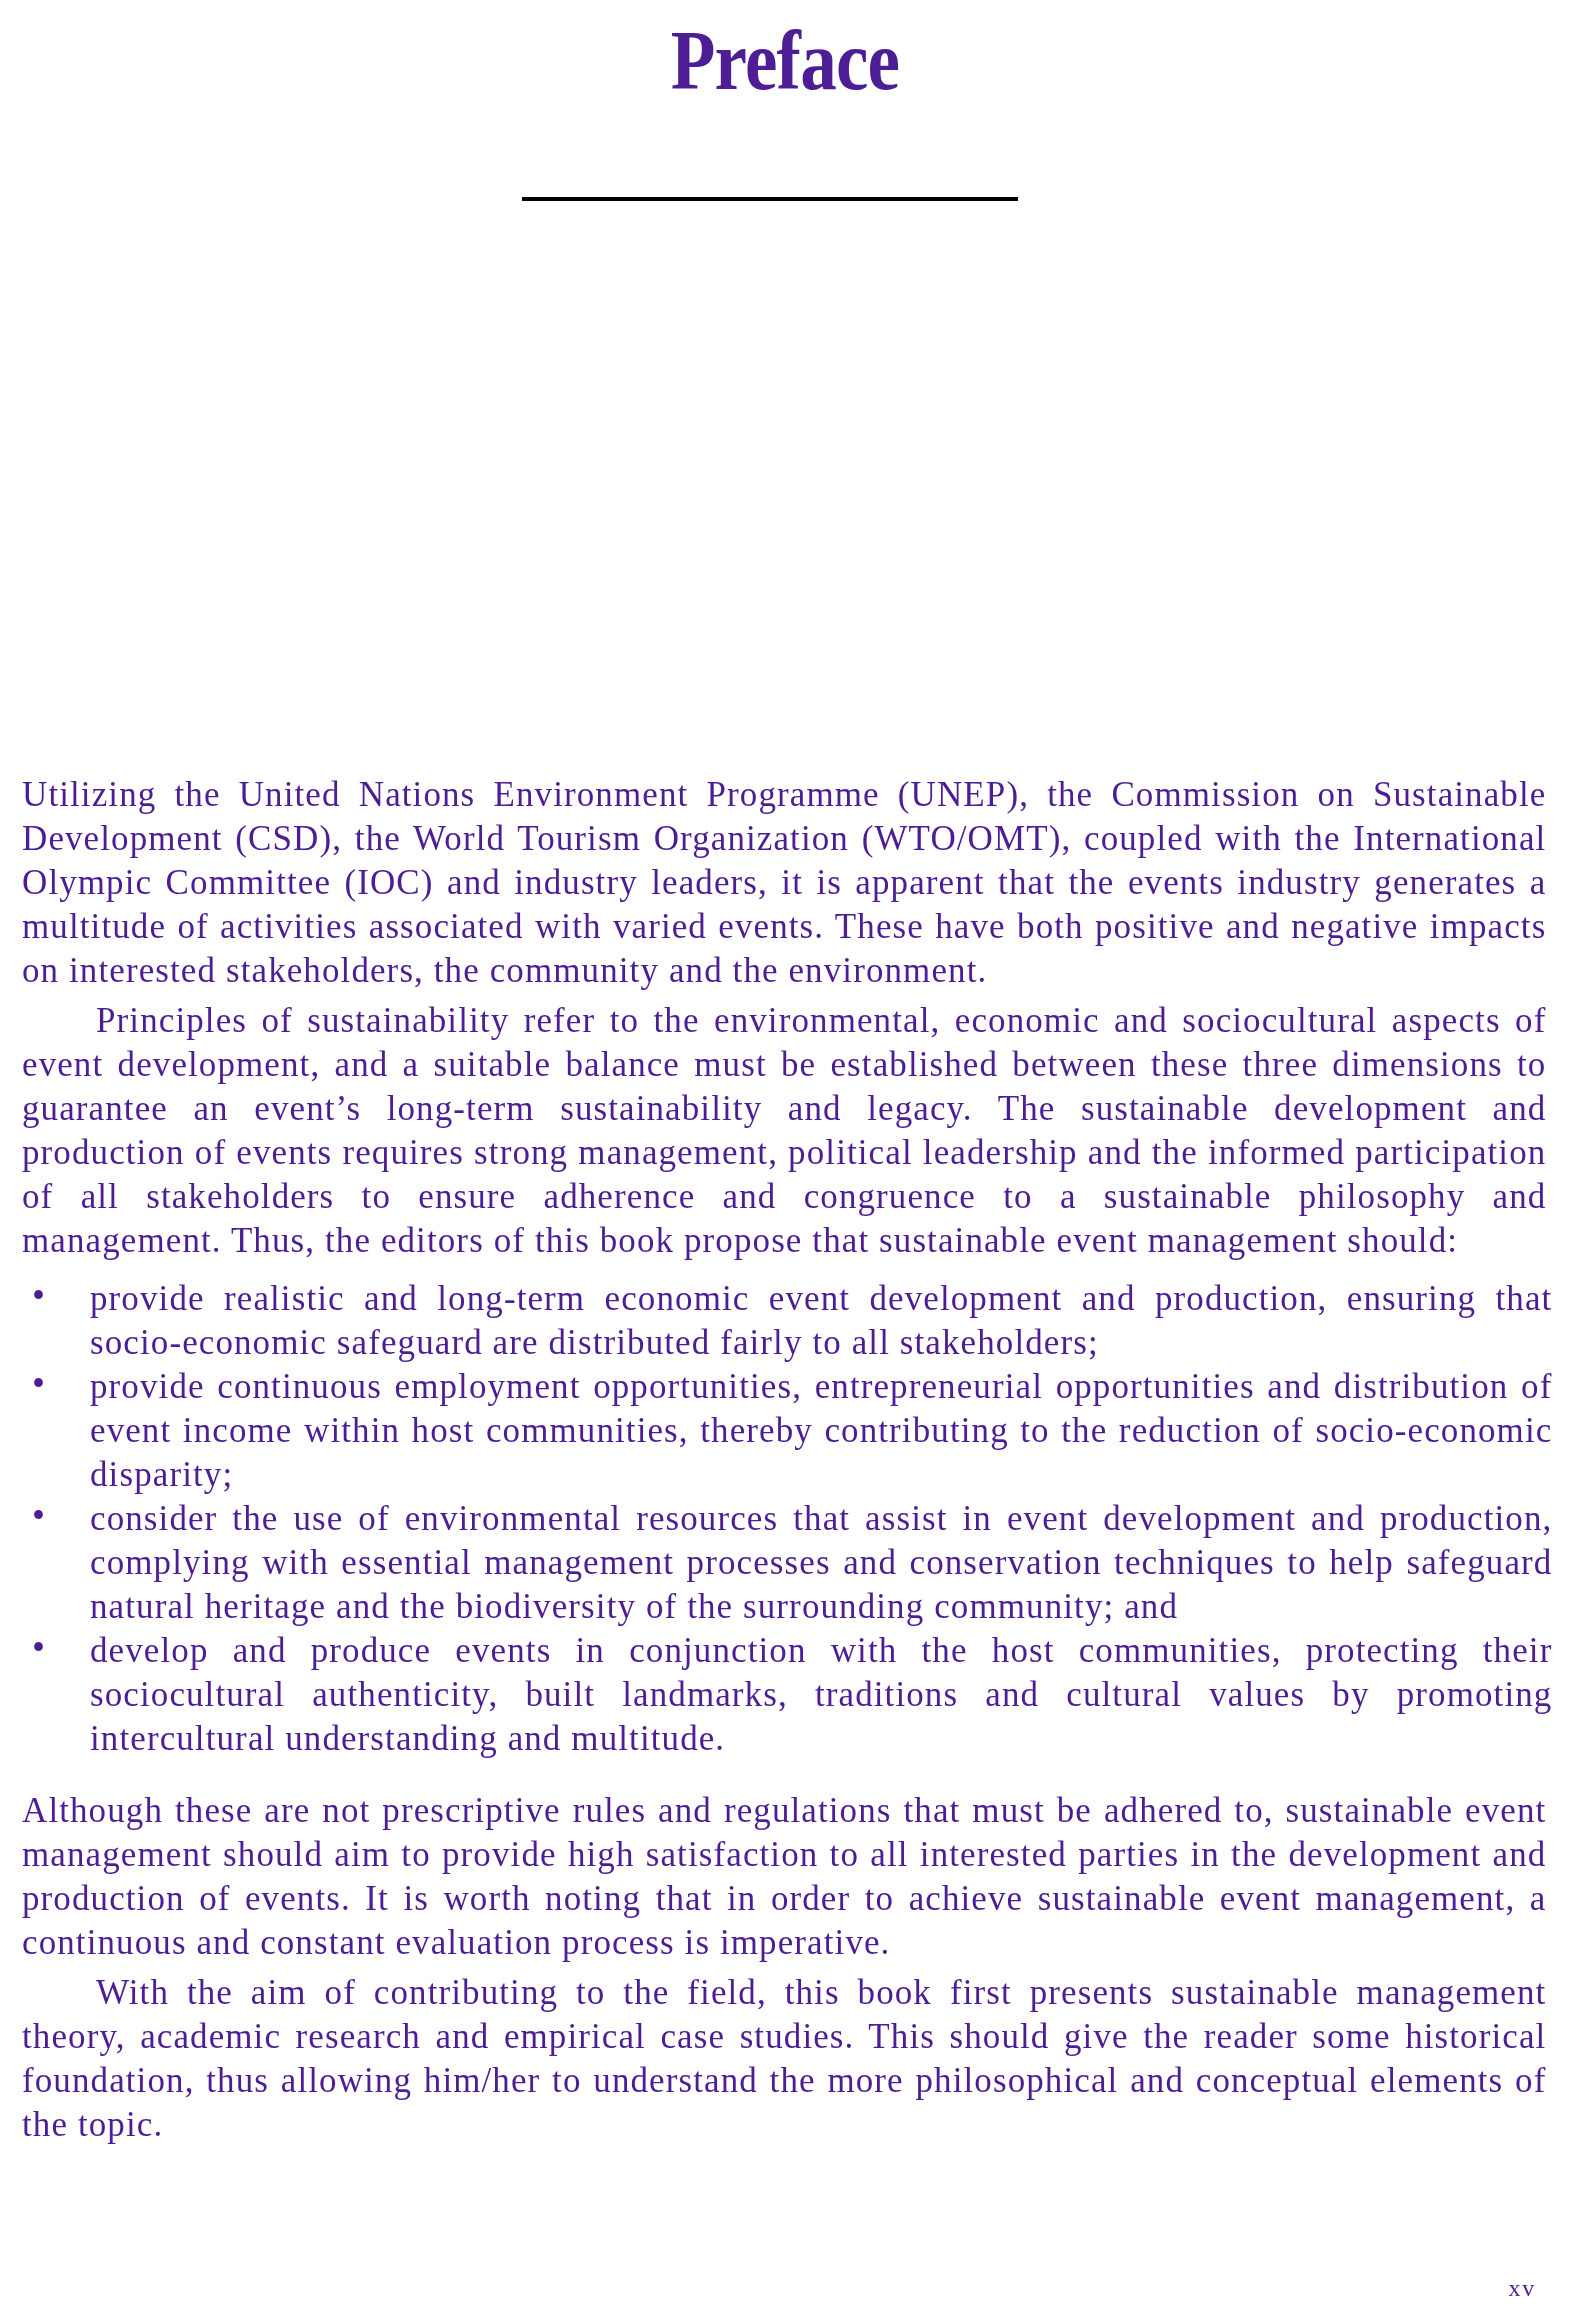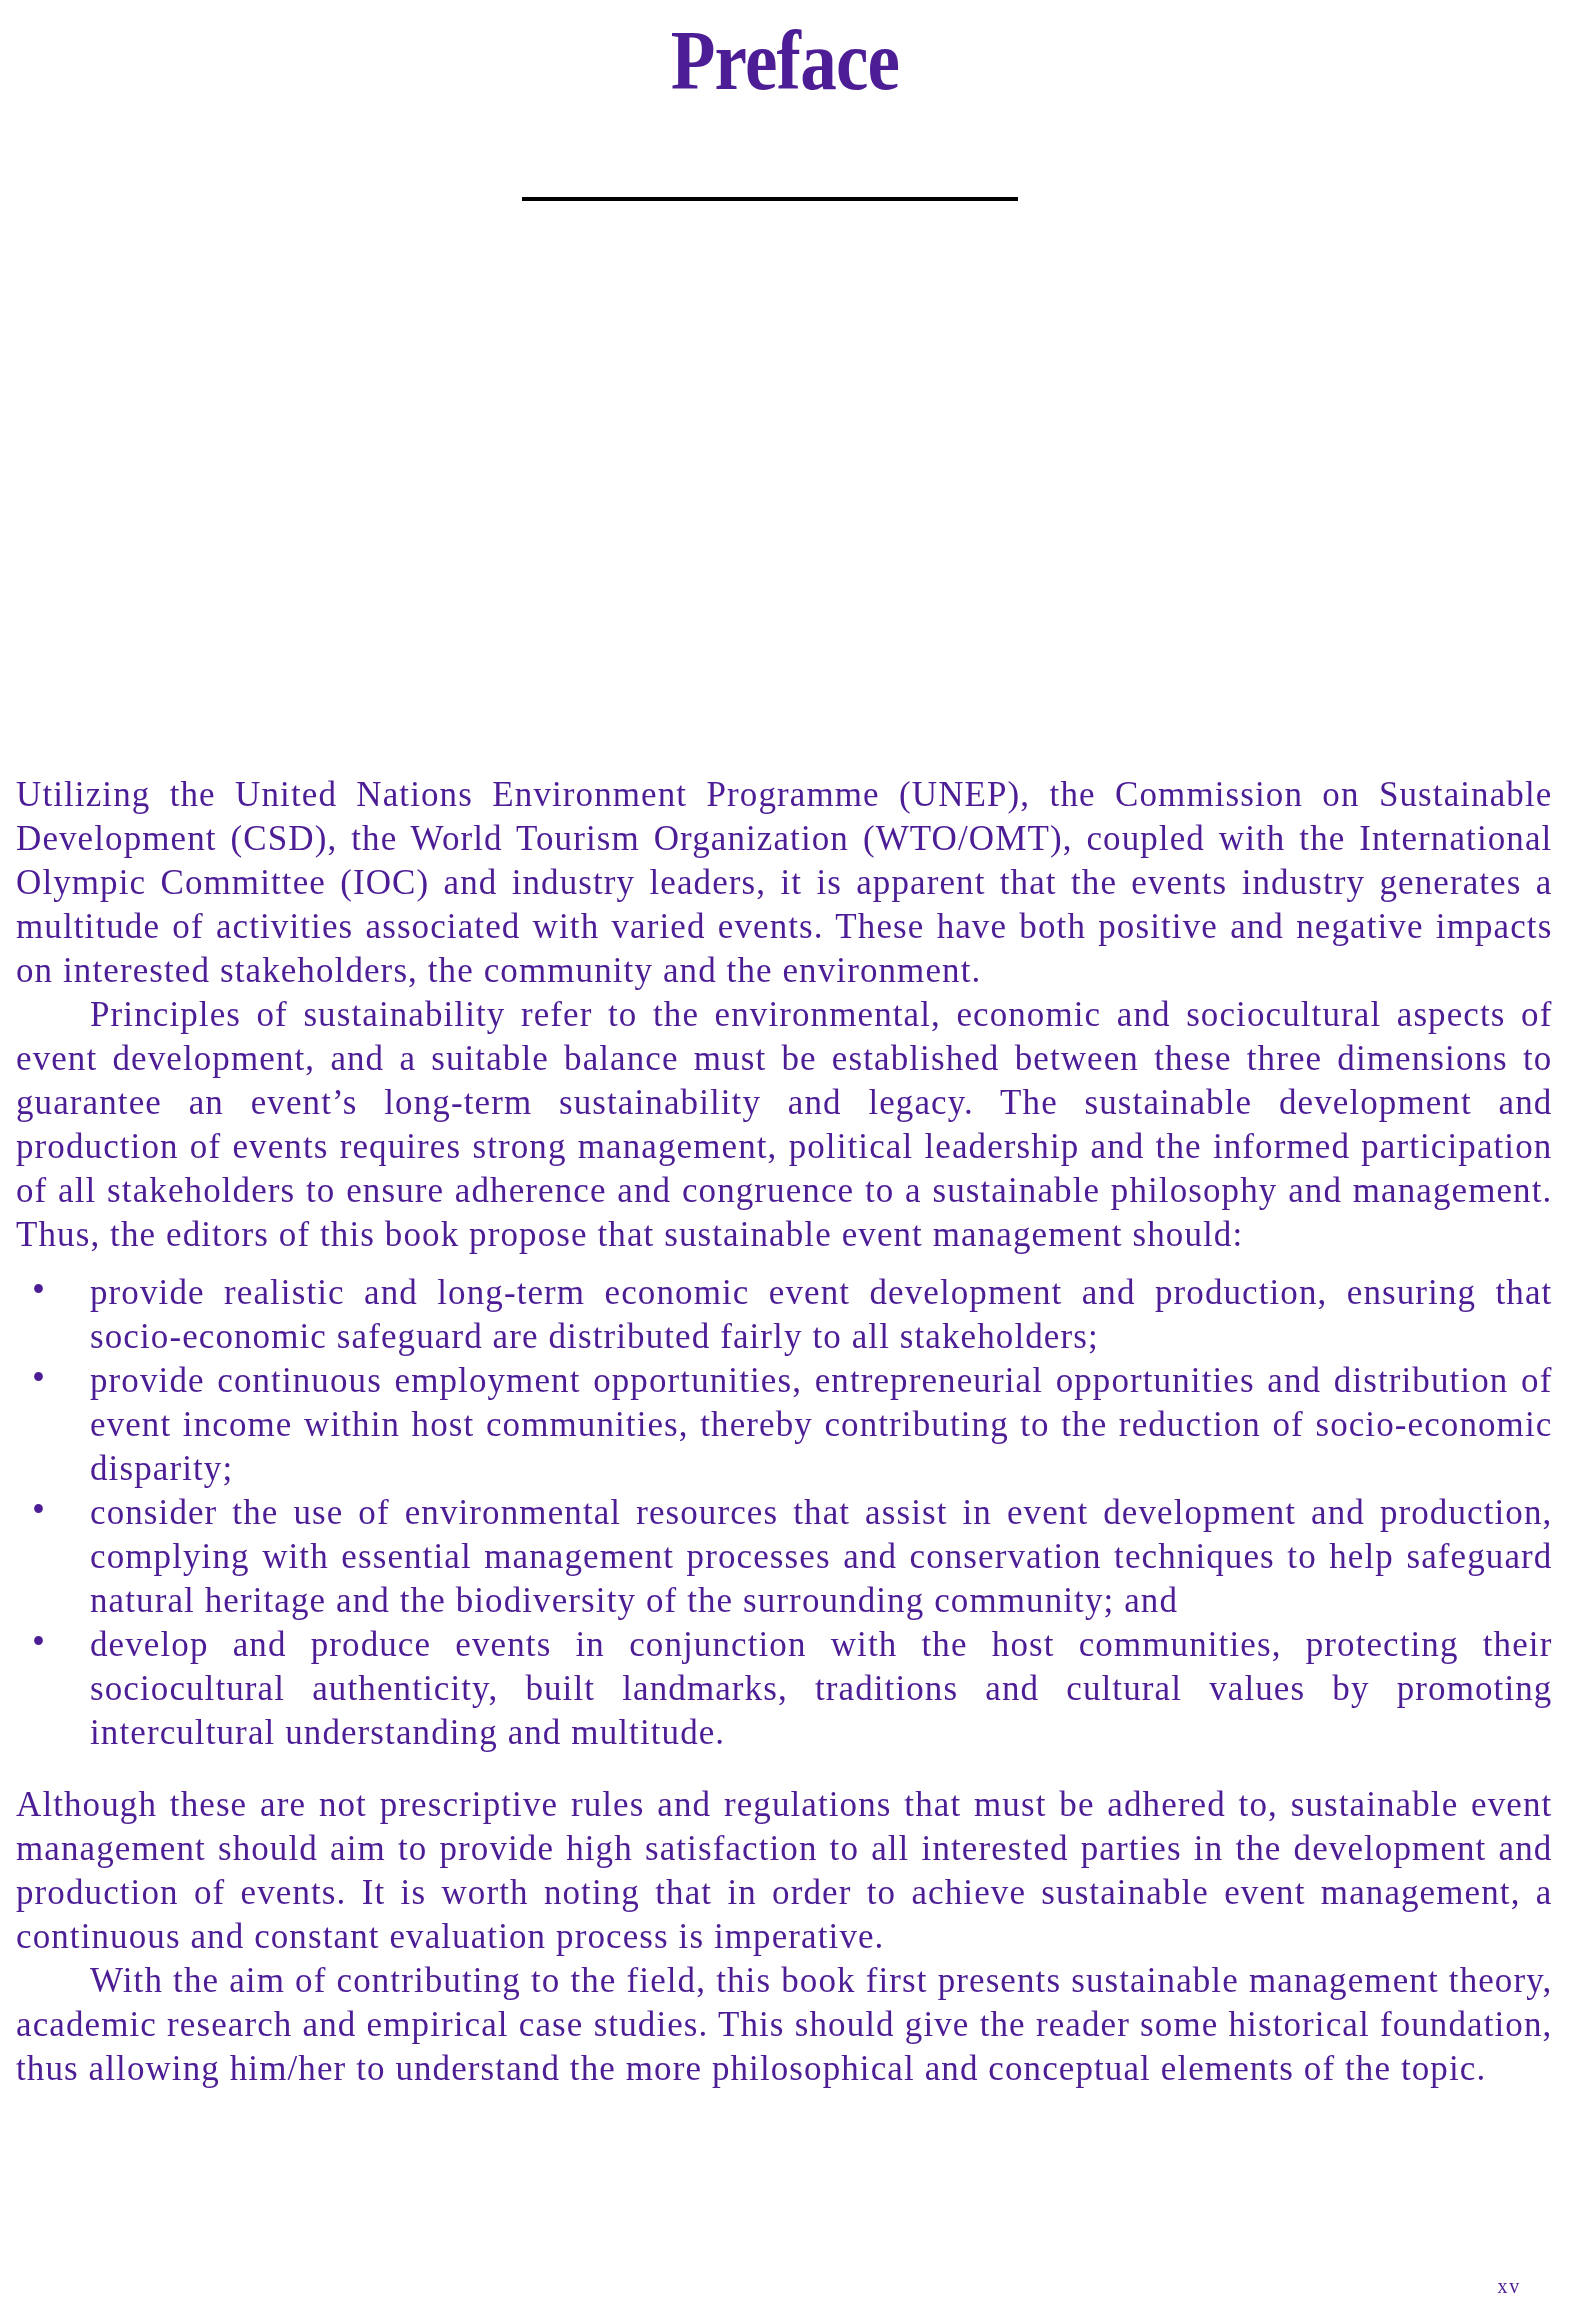--- a/index.html
+++ b/index.html
@@ -30,43 +30,43 @@
   }
   .body {
     margin-top: 572px;
     padding: 0 17.6px 0 16px;
     font-size: 35px;
     line-height: 44px;
     letter-spacing: 1.1px;
     text-align: justify;
     hyphens: none;
   }
-  .para { margin: 0; }
+  .para { margin: 6px; }
   .para.indent { text-indent: 74px; }
   .para.gap-top { margin-top: 28px; }
   ul.bullets {
     list-style: none;
     margin: 14px 0 0 0;
     padding: 0 0 0 74px;
   }
   ul.bullets li {
     position: relative;
     text-align: justify;
   }
   ul.bullets .marker {
     position: absolute;
     left: -58px;
     top: -3.5px;
     font-size: 37px;
   }
   .pageno {
     position: absolute;
     top: 2275px;
-    right: 49px;
-    font-size: 20px;
+    right: 34px;
+    font-size: 24px;
     letter-spacing: 1.8px;
   }
 </style>
 </head>
 <body>
 
 <div class="page">
 
   <h1 class="title">Preface</h1>
 

